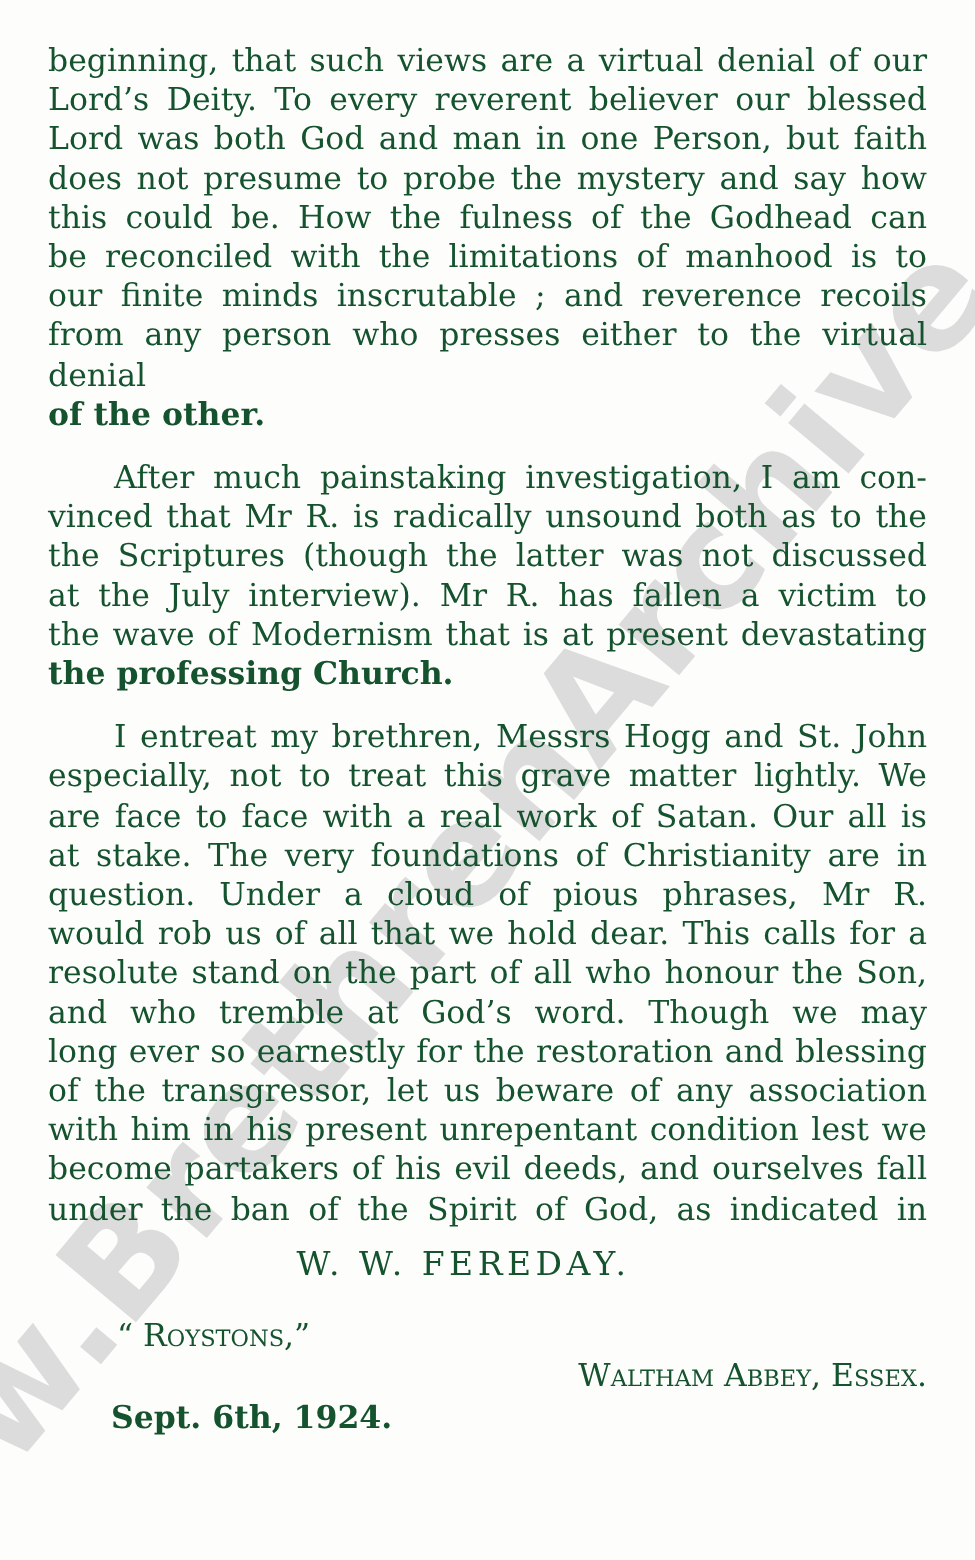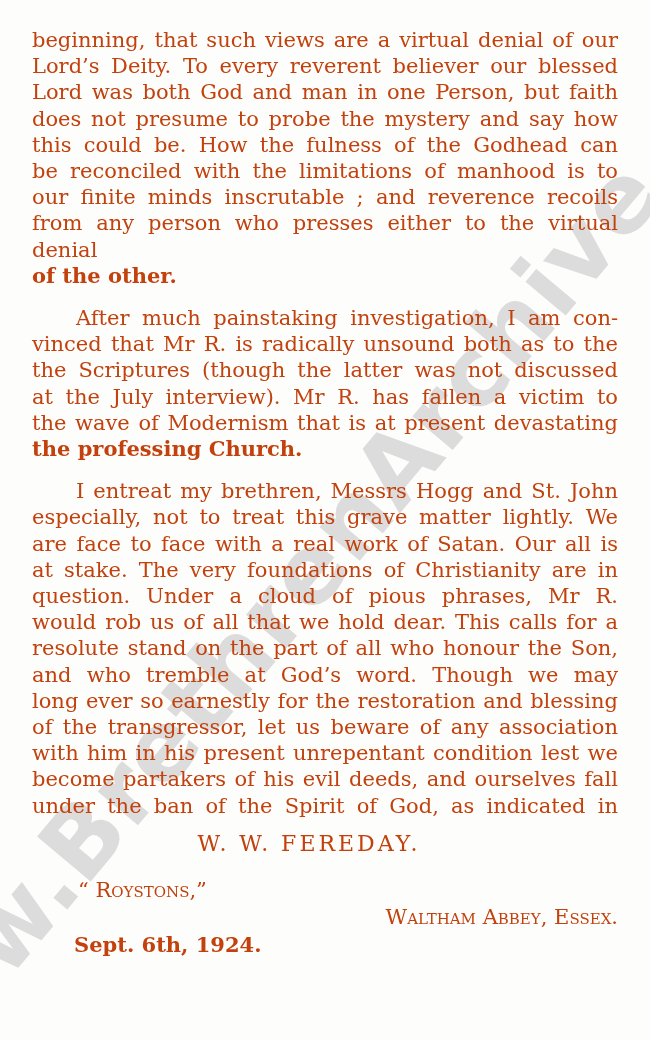--- a/index.html
+++ b/index.html
@@ -31,21 +31,21 @@
     letter-spacing: 1px;
     white-space: nowrap;
     color: #dcdcdc;
     z-index: 0;
     user-select: none;
   }
   .letter {
     position: relative;
     z-index: 1;
     padding: 27px 32px 0 32px;
-    color: #c2410c;
+    color: #14532d;
     font-size: 21px;
     line-height: 26.2px;
   }
   .para {
     margin: 0 0 16px 0;
   }
   .line {
     text-align: justify;
     text-align-last: justify;
     white-space: normal;

